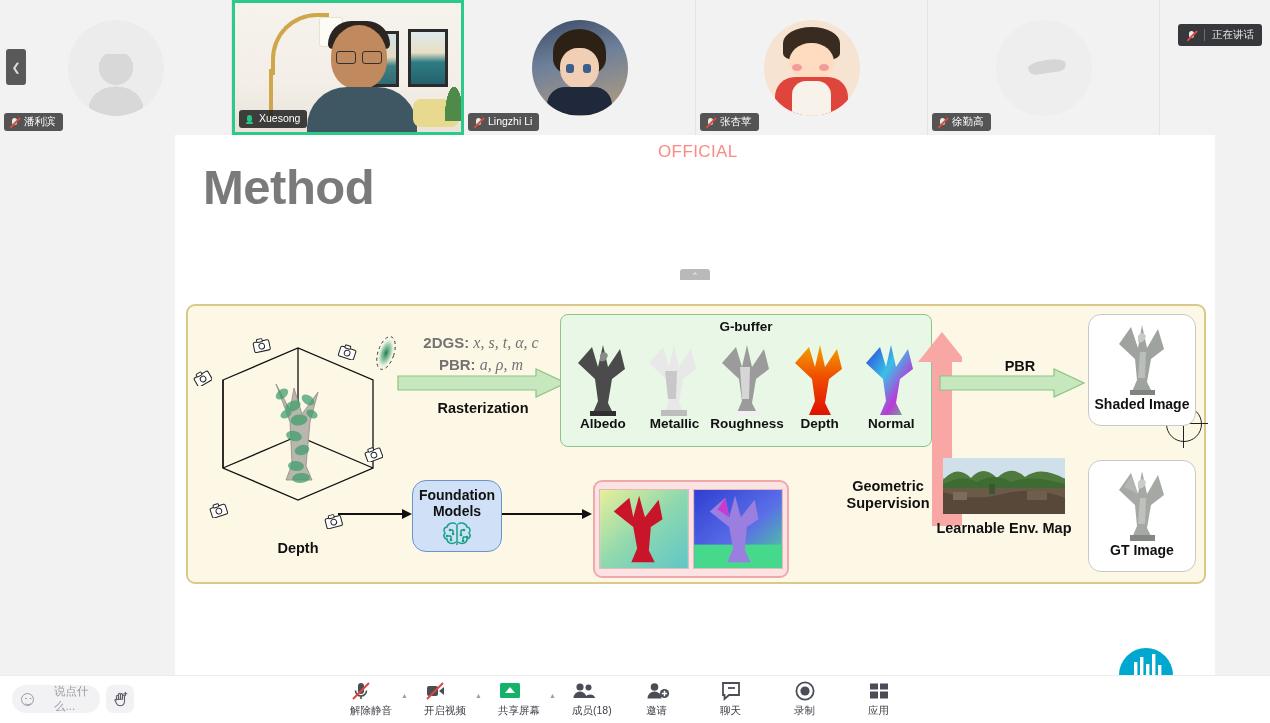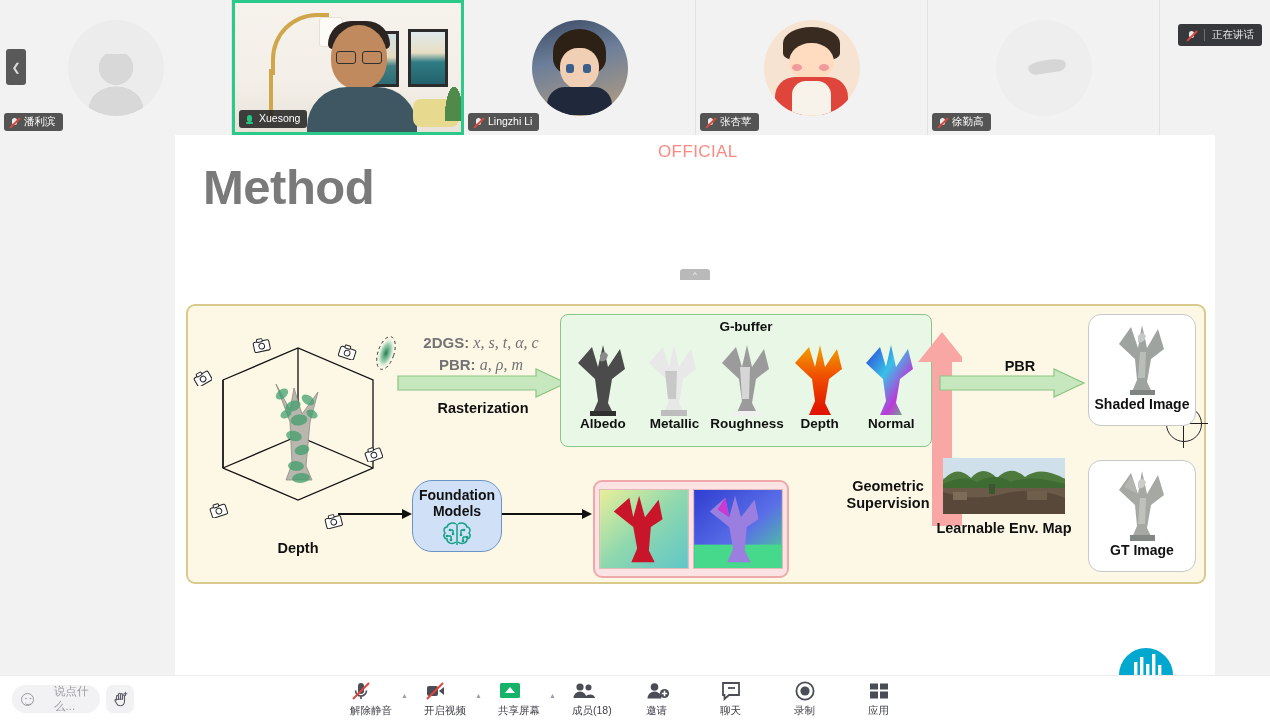--- a/index.html
+++ b/index.html
@@ -205,21 +205,21 @@
 
   .arrow-green { position:absolute; }
   .raster-label {
     position:absolute; left:215px; top:94px; width:160px; text-align:center;
     font-size:14.5px; font-weight:bold; color:#111;
   }
 
   
   .fm-box {
     position:absolute; left:224px; top:174px; width:90px; height:72px;
-    background:#cfe0f7; border:1.6px solid #6e93c9; border-radius:20px;
+    background:#cfe0f7; border:1.6px solid #6e93c9; border-radius:14px;
     display:flex; flex-direction:column; align-items:center; padding-top:6px;
   }
   .fm-box .t1 { font-size:14px; font-weight:bold; color:#111; line-height:1.15; }
   .fm-box .t2 { font-size:14px; font-weight:bold; color:#111; line-height:1.15; }
   .brain { margin-top:2px; }
 
   
   .gbuf {
     position:absolute; left:372px; top:8px; width:372px; height:133px;
     background:#e9f8e6; border:1.4px solid #8bc58a; border-radius:8px;

